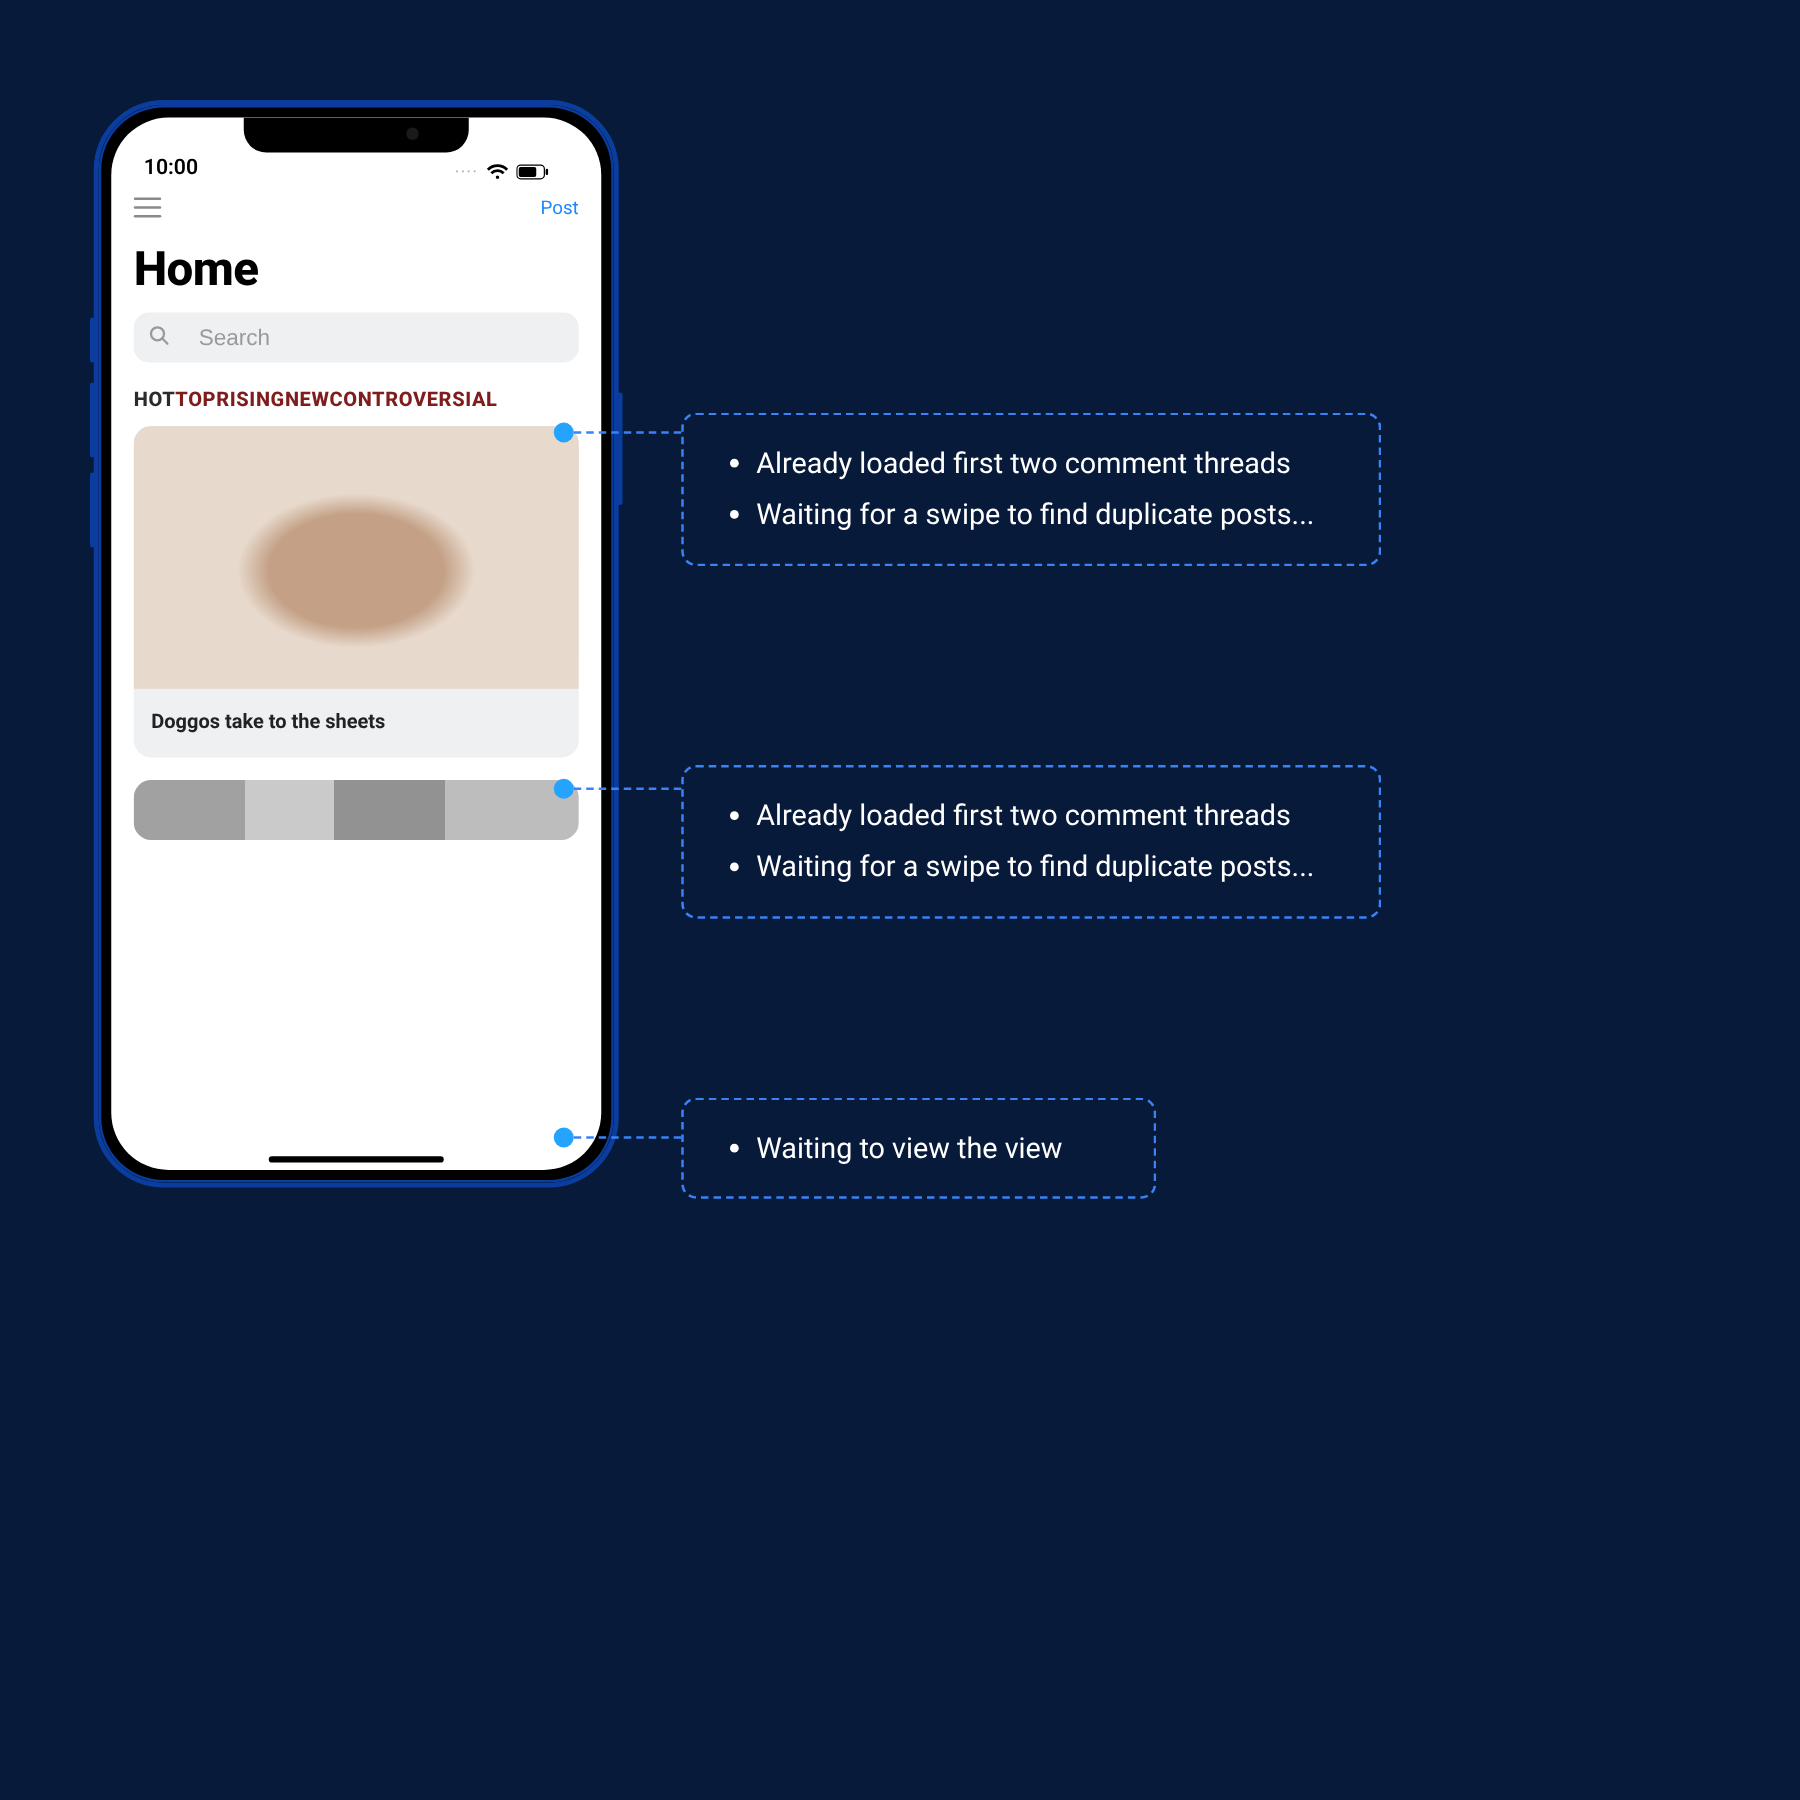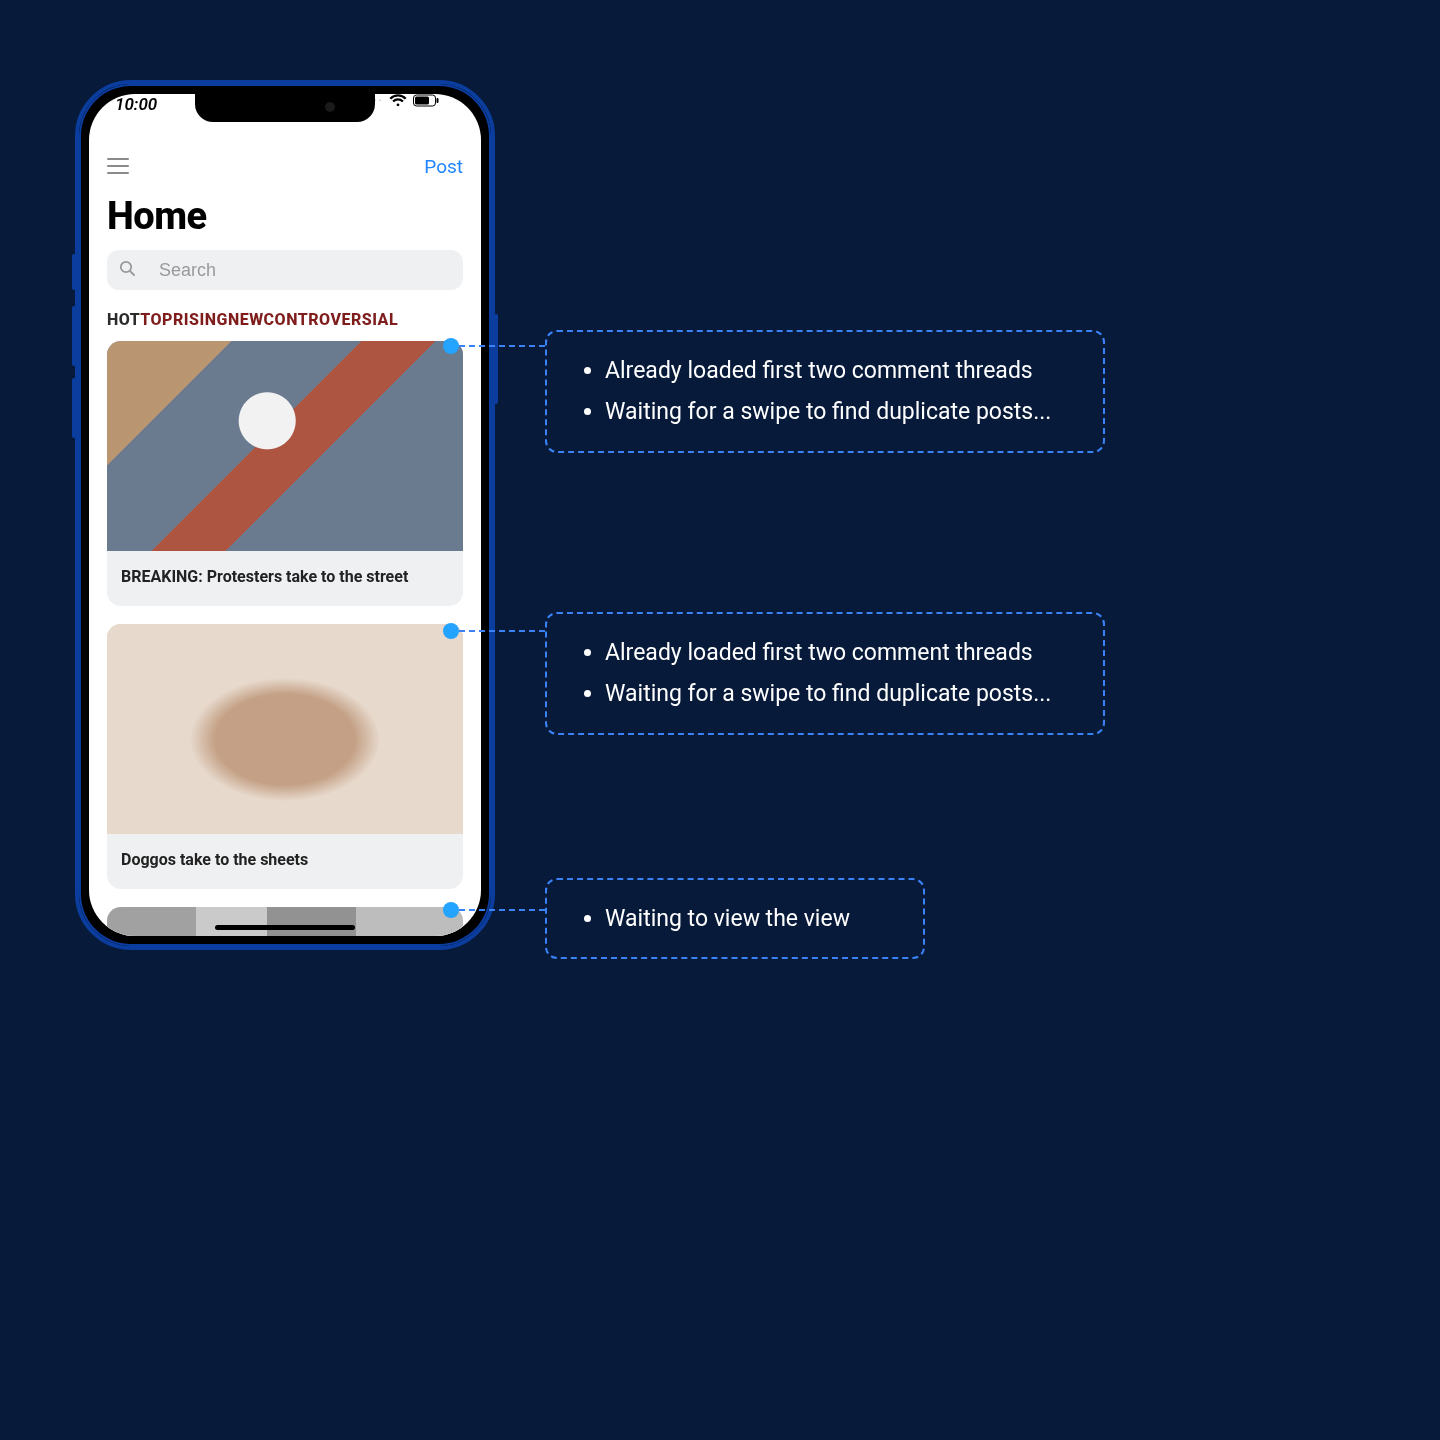--- a/index.html
+++ b/index.html
@@ -69,25 +69,24 @@
     border-radius: 3px;
     background: #000;
     z-index: 20;
   }
   
   .status-bar {
     position: absolute;
     top: 0; left: 0; right: 16px;
     height: 50px;
     display: flex;
-    align-items: flex-start;
+    align-items: flex-end;
     justify-content: space-between;
     padding: 0 26px;
     z-index: 15;
-    font-style: italic;
   }
   .status-time { font-weight: 600; font-size: 17px; }
   .status-right { display: flex; align-items: center; gap: 6px; }
   .dots { letter-spacing: 2px; color:#b7b7b7; font-size: 8px; }
   .wifi-icon svg, .batt-icon svg { display:block; }
 
   
   .content {
     position: absolute;
     inset: 0;
@@ -96,21 +95,21 @@
   }
   .navbar {
     display:flex;
     justify-content:space-between;
     align-items:center;
     padding: 4px 18px 0;
     height: 40px;
   }
   .hamburger { display:flex; flex-direction:column; gap:5px; cursor:pointer; }
   .hamburger span { display:block; width:22px; height:2px; background:#8a8a8a; border-radius:2px; }
-  .post-link { color:#1e86ff; font-size:19px; font-weight:400; }
+  .post-link { color:#1e86ff; font-size:15px; font-weight:400; }
 
   .page-title {
     font-size: 38px;
     font-weight: 800;
     padding: 10px 18px 12px;
     letter-spacing: -0.5px;
   }
   .search-wrap { padding: 0 18px 14px; }
   .search {
     background:#eef0f2;
@@ -263,24 +262,20 @@
       <div class="tabs">
         <div class="tab active">HOT</div>
         <div class="tab">TOP</div>
         <div class="tab">RISING</div>
         <div class="tab">NEW</div>
         <div class="tab">CONTROVERSIAL</div>
       </div>
 
       <div class="feed">
         <div class="card">
-          <div class="img img1"></div>
-          <div class="card-title">BREAKING: Protesters take to the street</div>
-        </div>
-        <div class="card">
           <div class="img img2"></div>
           <div class="card-title">Doggos take to the sheets</div>
         </div>
         <div class="card">
           <div class="img img3"></div>
         </div>
       </div>
     </div>
   </div>
 </div>

